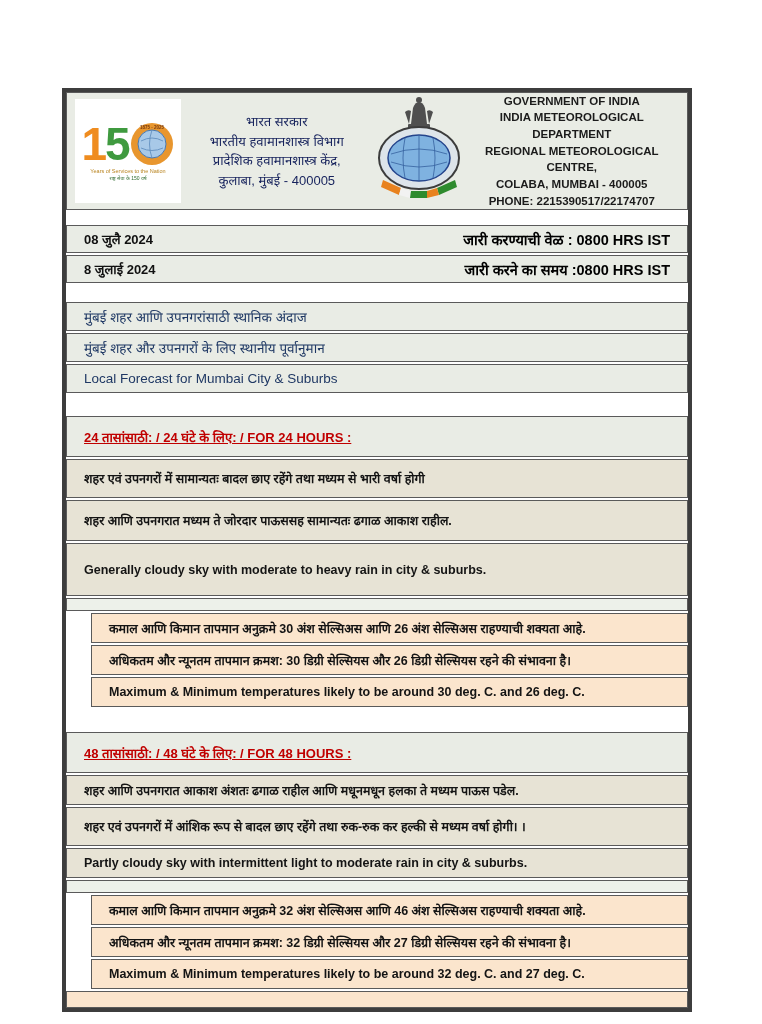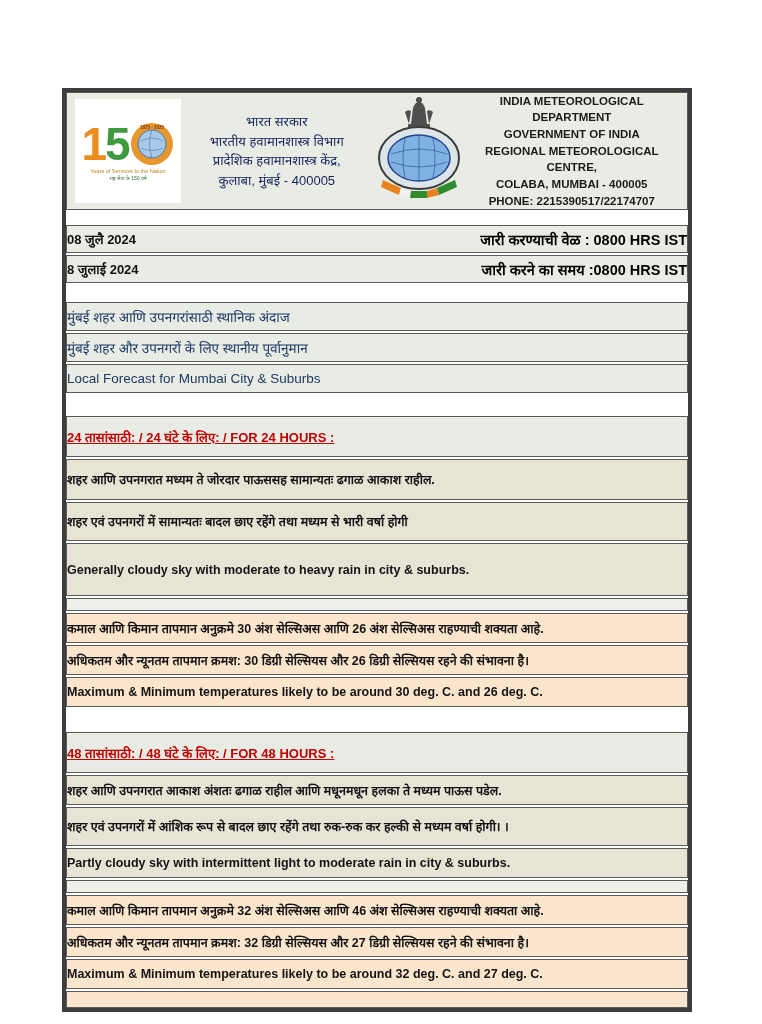--- a/index.html
+++ b/index.html
@@ -4,21 +4,21 @@
 <style>
   * { margin:0; padding:0; box-sizing:border-box; }
   html,body { width:762px; height:1024px; background:#ffffff;
     font-family:"Liberation Sans","DejaVu Sans",sans-serif; }
   #page { position:relative; width:762px; height:1024px; background:#fff; overflow:hidden; }
 
   #bulletin { position:absolute; left:62px; top:88px; width:630px;
     border:4px solid #3d3d3d; background:#fff; }
 
   .row { border:1px solid #5a5a5a; margin-top:2px; display:flex; align-items:center;
-    padding:2px 0; background:#e9ece5; }
+    padding:2px 17px; background:#e9ece5; }
   .row:first-child { margin-top:0; }
 
   
   .hdr { height:118px; background:#e9ece5; border:1px solid #5a5a5a;
     display:flex; align-items:center; padding:4px 8px; }
   .logo150-box { width:106px; height:104px; background:#fff; flex:0 0 auto;
     display:flex; align-items:center; justify-content:center; }
   .org-hi { flex:1; text-align:center; color:#16225c; font-weight:normal;
     font-size:13px; line-height:1.5; }
   .imd-logo-box { width:92px; height:112px; flex:0 0 auto; display:flex;
@@ -45,21 +45,21 @@
 
   
   .fc { background:#e7e3d5; font-weight:bold; color:#141414; font-size:12.5px; }
   .fc.h40 { height:41px; } .fc.h38 { height:39px; } .fc.h52 { height:53px; }
   .fc.h37 { height:30px; }
 
   
   .mini { height:13px; background:#edf1ea; }
 
   
-  .tmp { background:#fbe5cd; font-weight:bold; color:#141414; font-size:12.5px; height:30px; }
+  .tmp { background:#fbe5cd; font-weight:bold; color:#141414; font-size:12.5px; height:30px;margin-left:25px; }
 
   .trail { height:17px; background:#fbe5cd; }
 
   
   .l150-num { font-weight:bold; font-size:46px; line-height:1; letter-spacing:-2px; }
   .l150-sub { font-size:5.5px; color:#b98420; text-align:center; line-height:1.5; }
   .l150-sub2 { font-size:5px; color:#2e6b2e; text-align:center; }
 </style>
 </head>
 <body>
@@ -113,22 +113,22 @@
             <path d="M8 84 L26 92 L24 99 L6 91 Z" fill="#e8821e"></path>
             <path d="M26 92 L36 95 L35 102 L24 99 Z" fill="#f2f2f2"></path>
             <path d="M36 95 L52 95 L52 102 L35 102 Z" fill="#2e8b2e"></path>
             <path d="M80 84 L62 92 L64 99 L82 91 Z" fill="#2e8b2e"></path>
             <path d="M62 92 L52 95 L52 102 L64 99 Z" fill="#e8821e"></path>
           </g>
         </svg>
       </div>
 
       <div class="org-en">
+        <div>GOVERNMENT OF INDIA</div>
         <div>INDIA METEOROLOGICAL DEPARTMENT</div>
-        <div>GOVERNMENT OF INDIA</div>
         <div>REGIONAL METEOROLOGICAL CENTRE,</div>
         <div>COLABA, MUMBAI - 400005</div>
         <div>PHONE:  2215390517/22174707</div>
       </div>
     </div>
 
     <div class="gap g14"></div>
 
     <div class="row issue-row">
       <span>08 जुलै 2024</span>
@@ -149,26 +149,26 @@
     </div>
     <div class="row title-row">
       <span>Local Forecast for Mumbai City &amp; Suburbs</span>
     </div>
 
     <div class="gap g22"></div>
 
     <div class="row sec-head">
       <span>24 तासांसाठी:  /  24 घंटे के लिए:  /  FOR 24 HOURS :</span>
     </div>
+    <div class="row fc h38">
+      <span>शहर एवं उपनगरों में सामान्यतः बादल छाए रहेंगे तथा  मध्यम से  भारी वर्षा होगी</span>
+    </div>
     <div class="row fc h40">
       <span>शहर आणि उपनगरात मध्यम ते जोरदार पाऊससह सामान्यतः ढगाळ आकाश राहील.</span>
     </div>
-    <div class="row fc h38">
-      <span>शहर एवं उपनगरों में सामान्यतः बादल छाए रहेंगे तथा  मध्यम से  भारी वर्षा होगी</span>
-    </div>
     <div class="row fc h52">
       <span>Generally cloudy sky with moderate to  heavy  rain in city &amp; suburbs.</span>
     </div>
     <div class="row mini"></div>
     <div class="row tmp">
       <span>कमाल आणि किमान तापमान अनुक्रमे 30 अंश सेल्सिअस आणि 26 अंश सेल्सिअस राहण्याची शक्यता आहे.</span>
     </div>
     <div class="row tmp">
       <span>अधिकतम और न्यूनतम तापमान क्रमश: 30 डिग्री सेल्सियस और  26 डिग्री सेल्सियस रहने की संभावना है।</span>
     </div>

